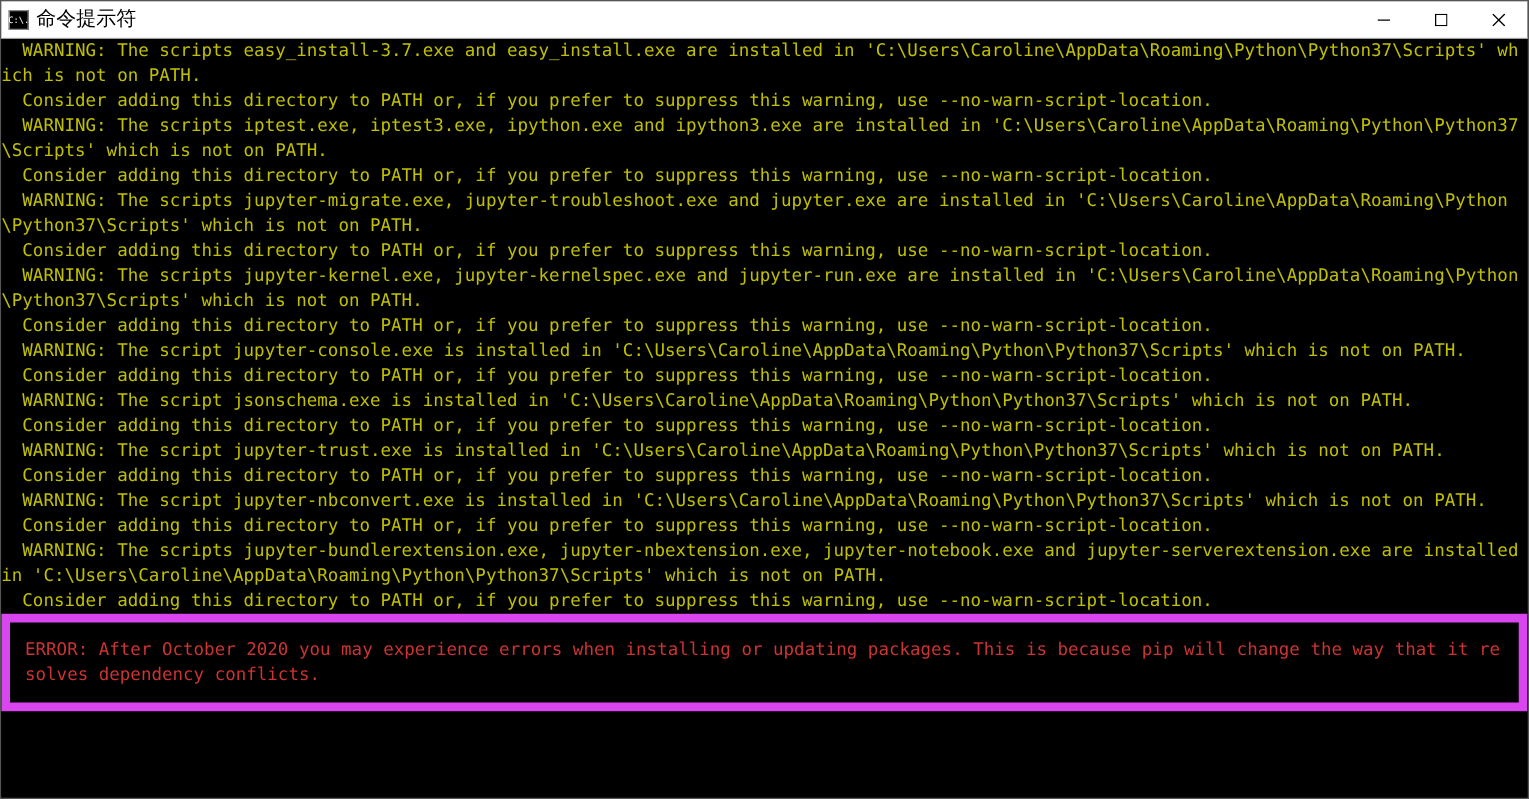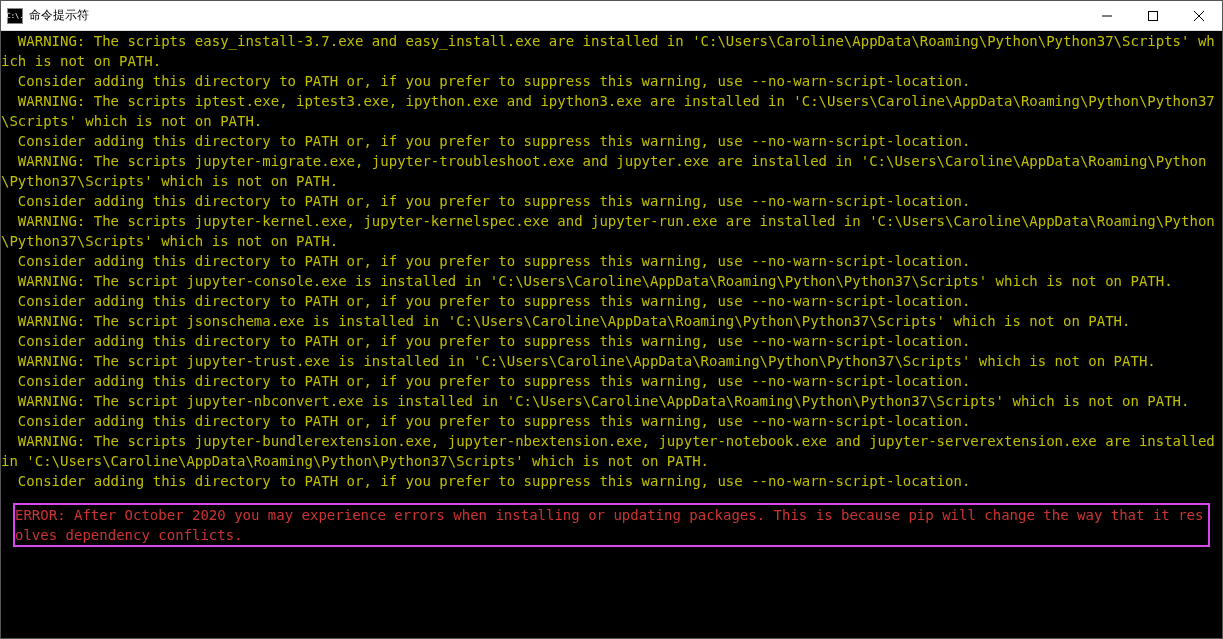--- a/index.html
+++ b/index.html
@@ -1,34 +1,34 @@
 <!DOCTYPE html>
 <html><head>
 <meta charset="utf-8">
 <style>
   * { margin: 0; padding: 0; box-sizing: border-box; }
   html, body { width: 1223px; height: 639px; font-family: "Segoe UI", "Microsoft YaHei", sans-serif; background: #fff; }
   .window { width: 1223px; height: 639px; border: 1px solid #555; background: #000; display: flex; flex-direction: column; }
   .titlebar { height: 30px; background: #fff; display: flex; align-items: center; padding-left: 6px; border-bottom: 1px solid #ddd; }
   .titlebar .icon-box { width: 16px; height: 16px; background: #000; display:flex; align-items:center; justify-content:center; margin-right: 6px; border:1px solid #888;}
   .titlebar .icon-box span { color:#fff; font-size:7px; font-family: monospace;}
-  .titlebar .title { font-size: 12px; color: #000; }
+  .titlebar .title { font-size: 16px; color: #000; }
   .titlebar .controls { margin-left: auto; display: flex; }
   .titlebar .controls div { width: 46px; height: 30px; display: flex; align-items: center; justify-content: center; }
   .titlebar .controls svg { width: 10px; height: 10px; }
 
   .terminal { flex: 1; background: #000; overflow: auto; font-family: Consolas, "NSimSun", SimSun, monospace; font-size: 14px; line-height: 20px; color: #ccc; white-space: pre-wrap; word-break: break-all; padding: 0; }
   .terminal { scrollbar-width: thin; }
   .terminal::-webkit-scrollbar { width: 16px; }
   .terminal::-webkit-scrollbar-track { background: #222; }
   .terminal::-webkit-scrollbar-thumb { background: #555; }
 
   .warn { color: #c0c000; }
   .err { color: #cc3333; }
-  .highlight-box { border: 2px solid #d946ef; padding: 0; margin: 12px; }
+  .highlight-box { border: 7px solid #d946ef; padding: 12px; margin: 0; }
 </style>
 </head>
 <body>
 
 <div class="window">
   <div class="titlebar">
     <div class="icon-box">
         <span>C:\.</span>
       </div>
     <div class="title">命令提示符</div>

